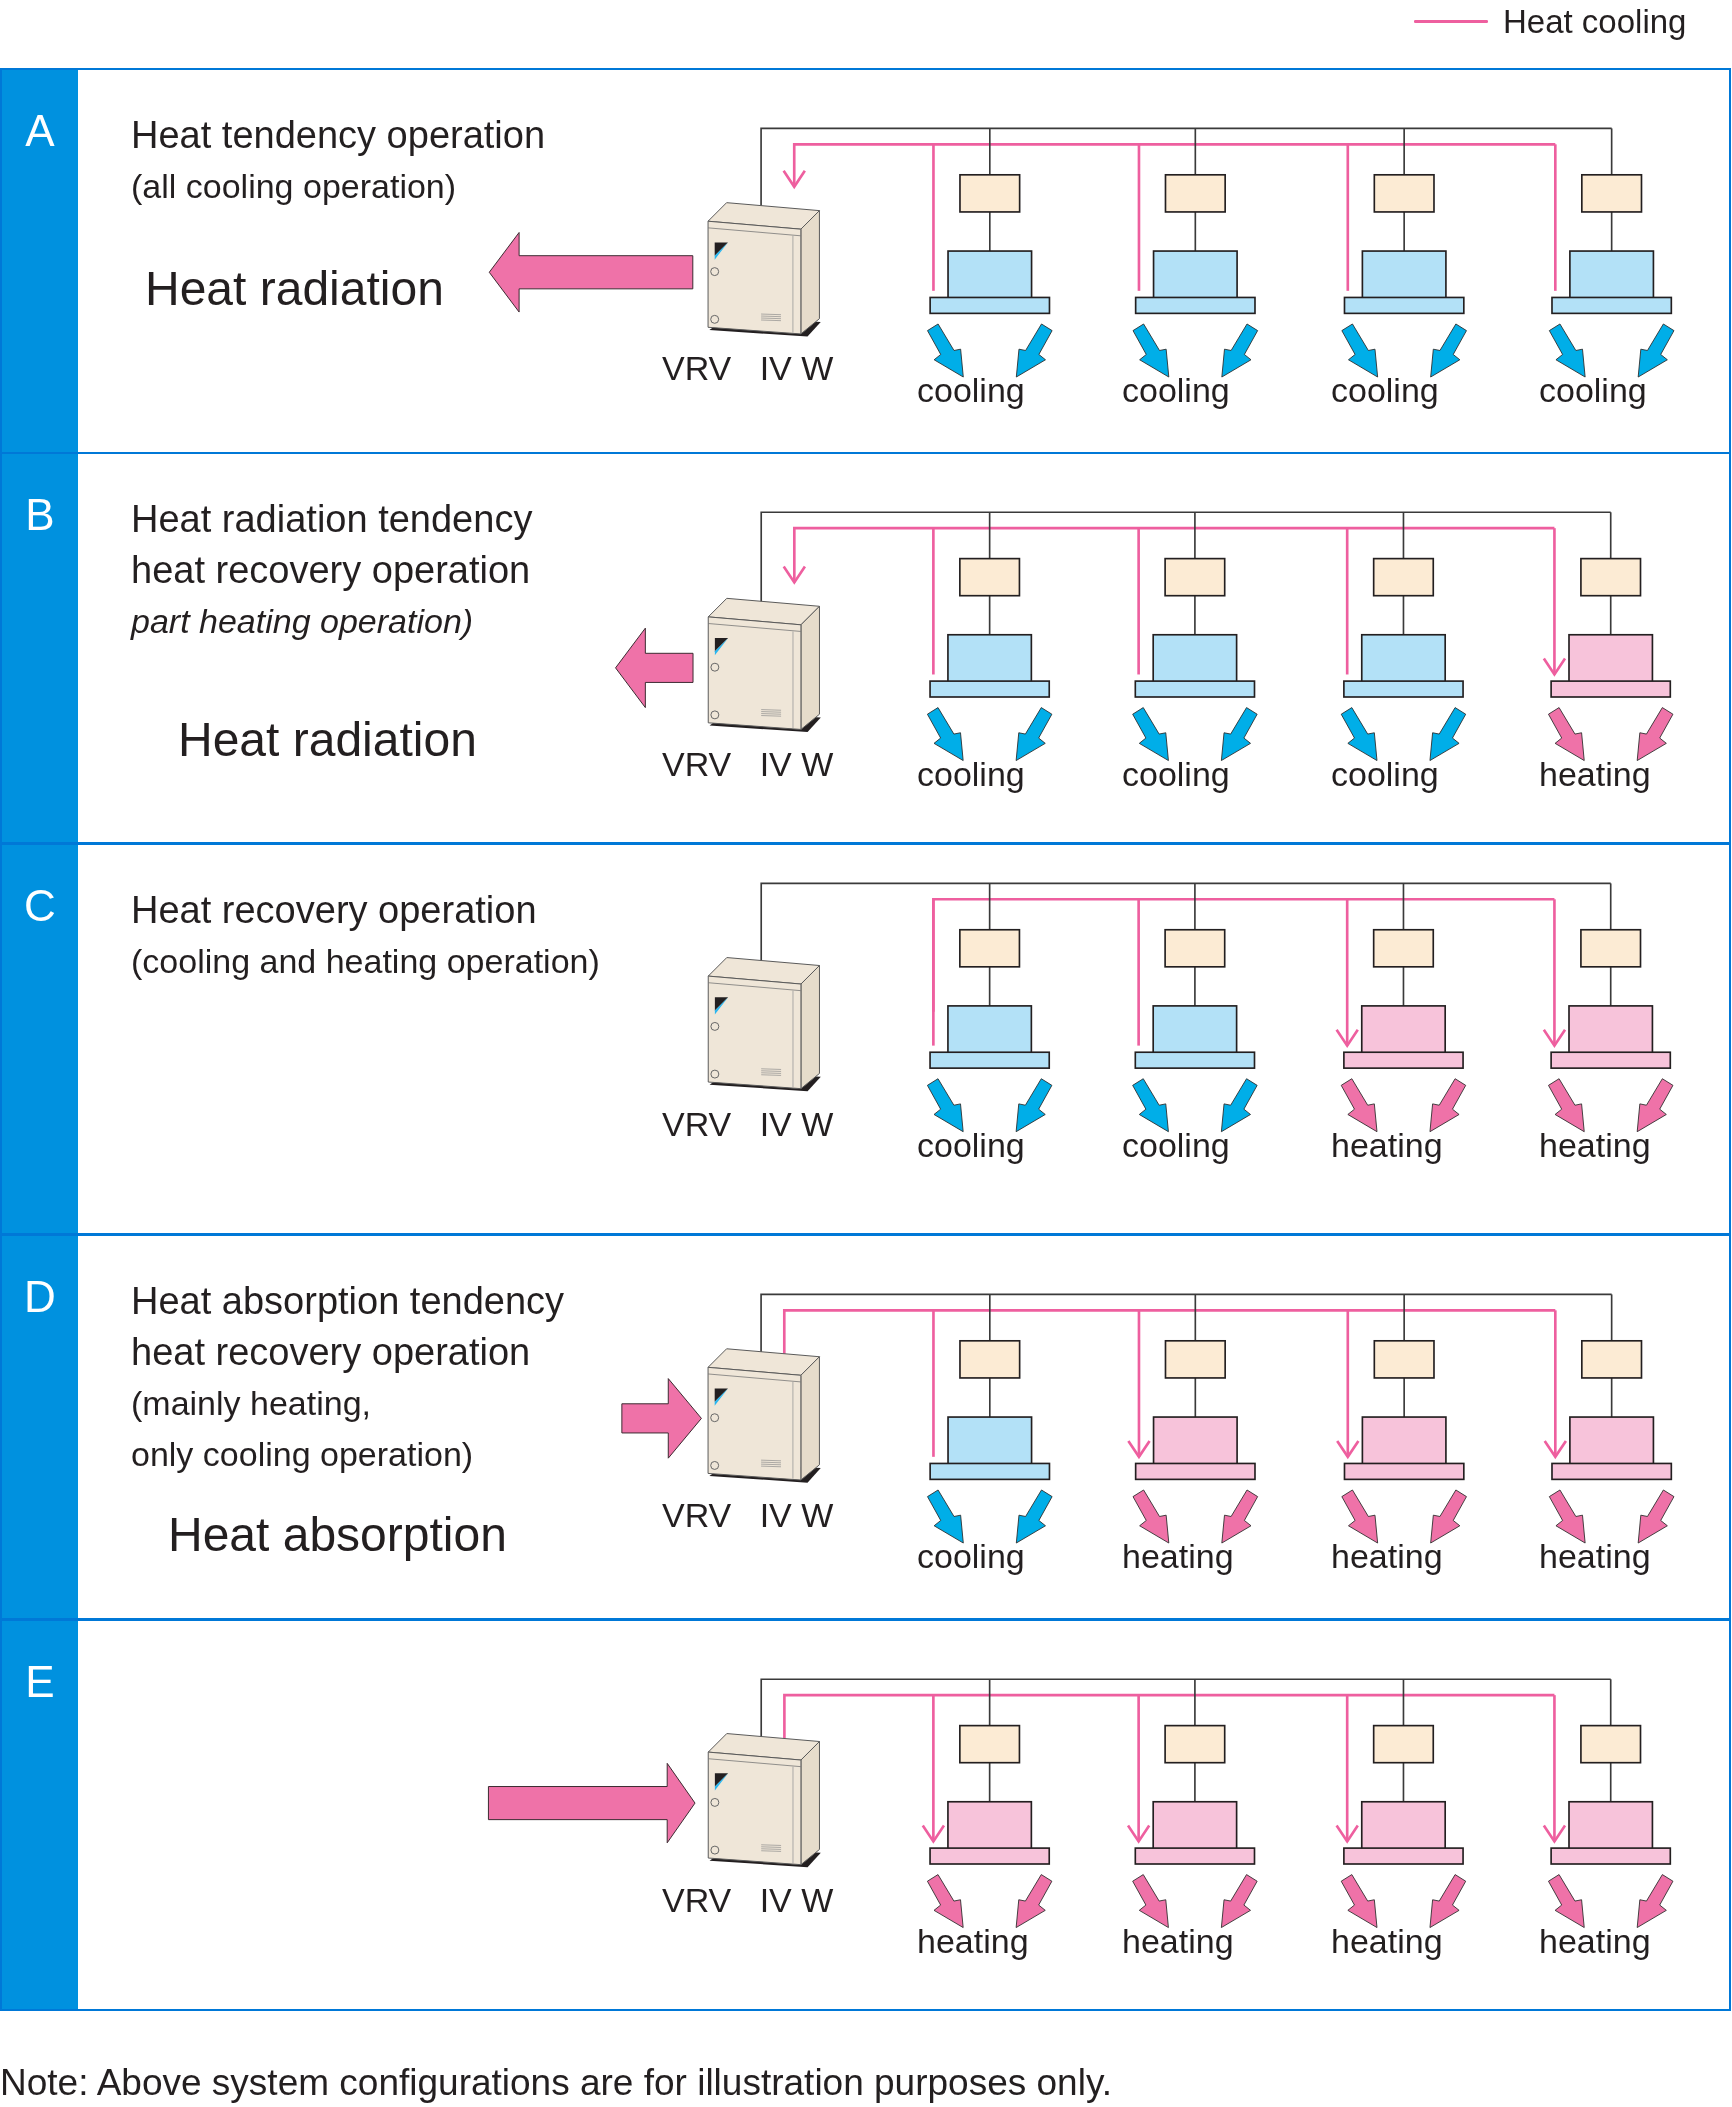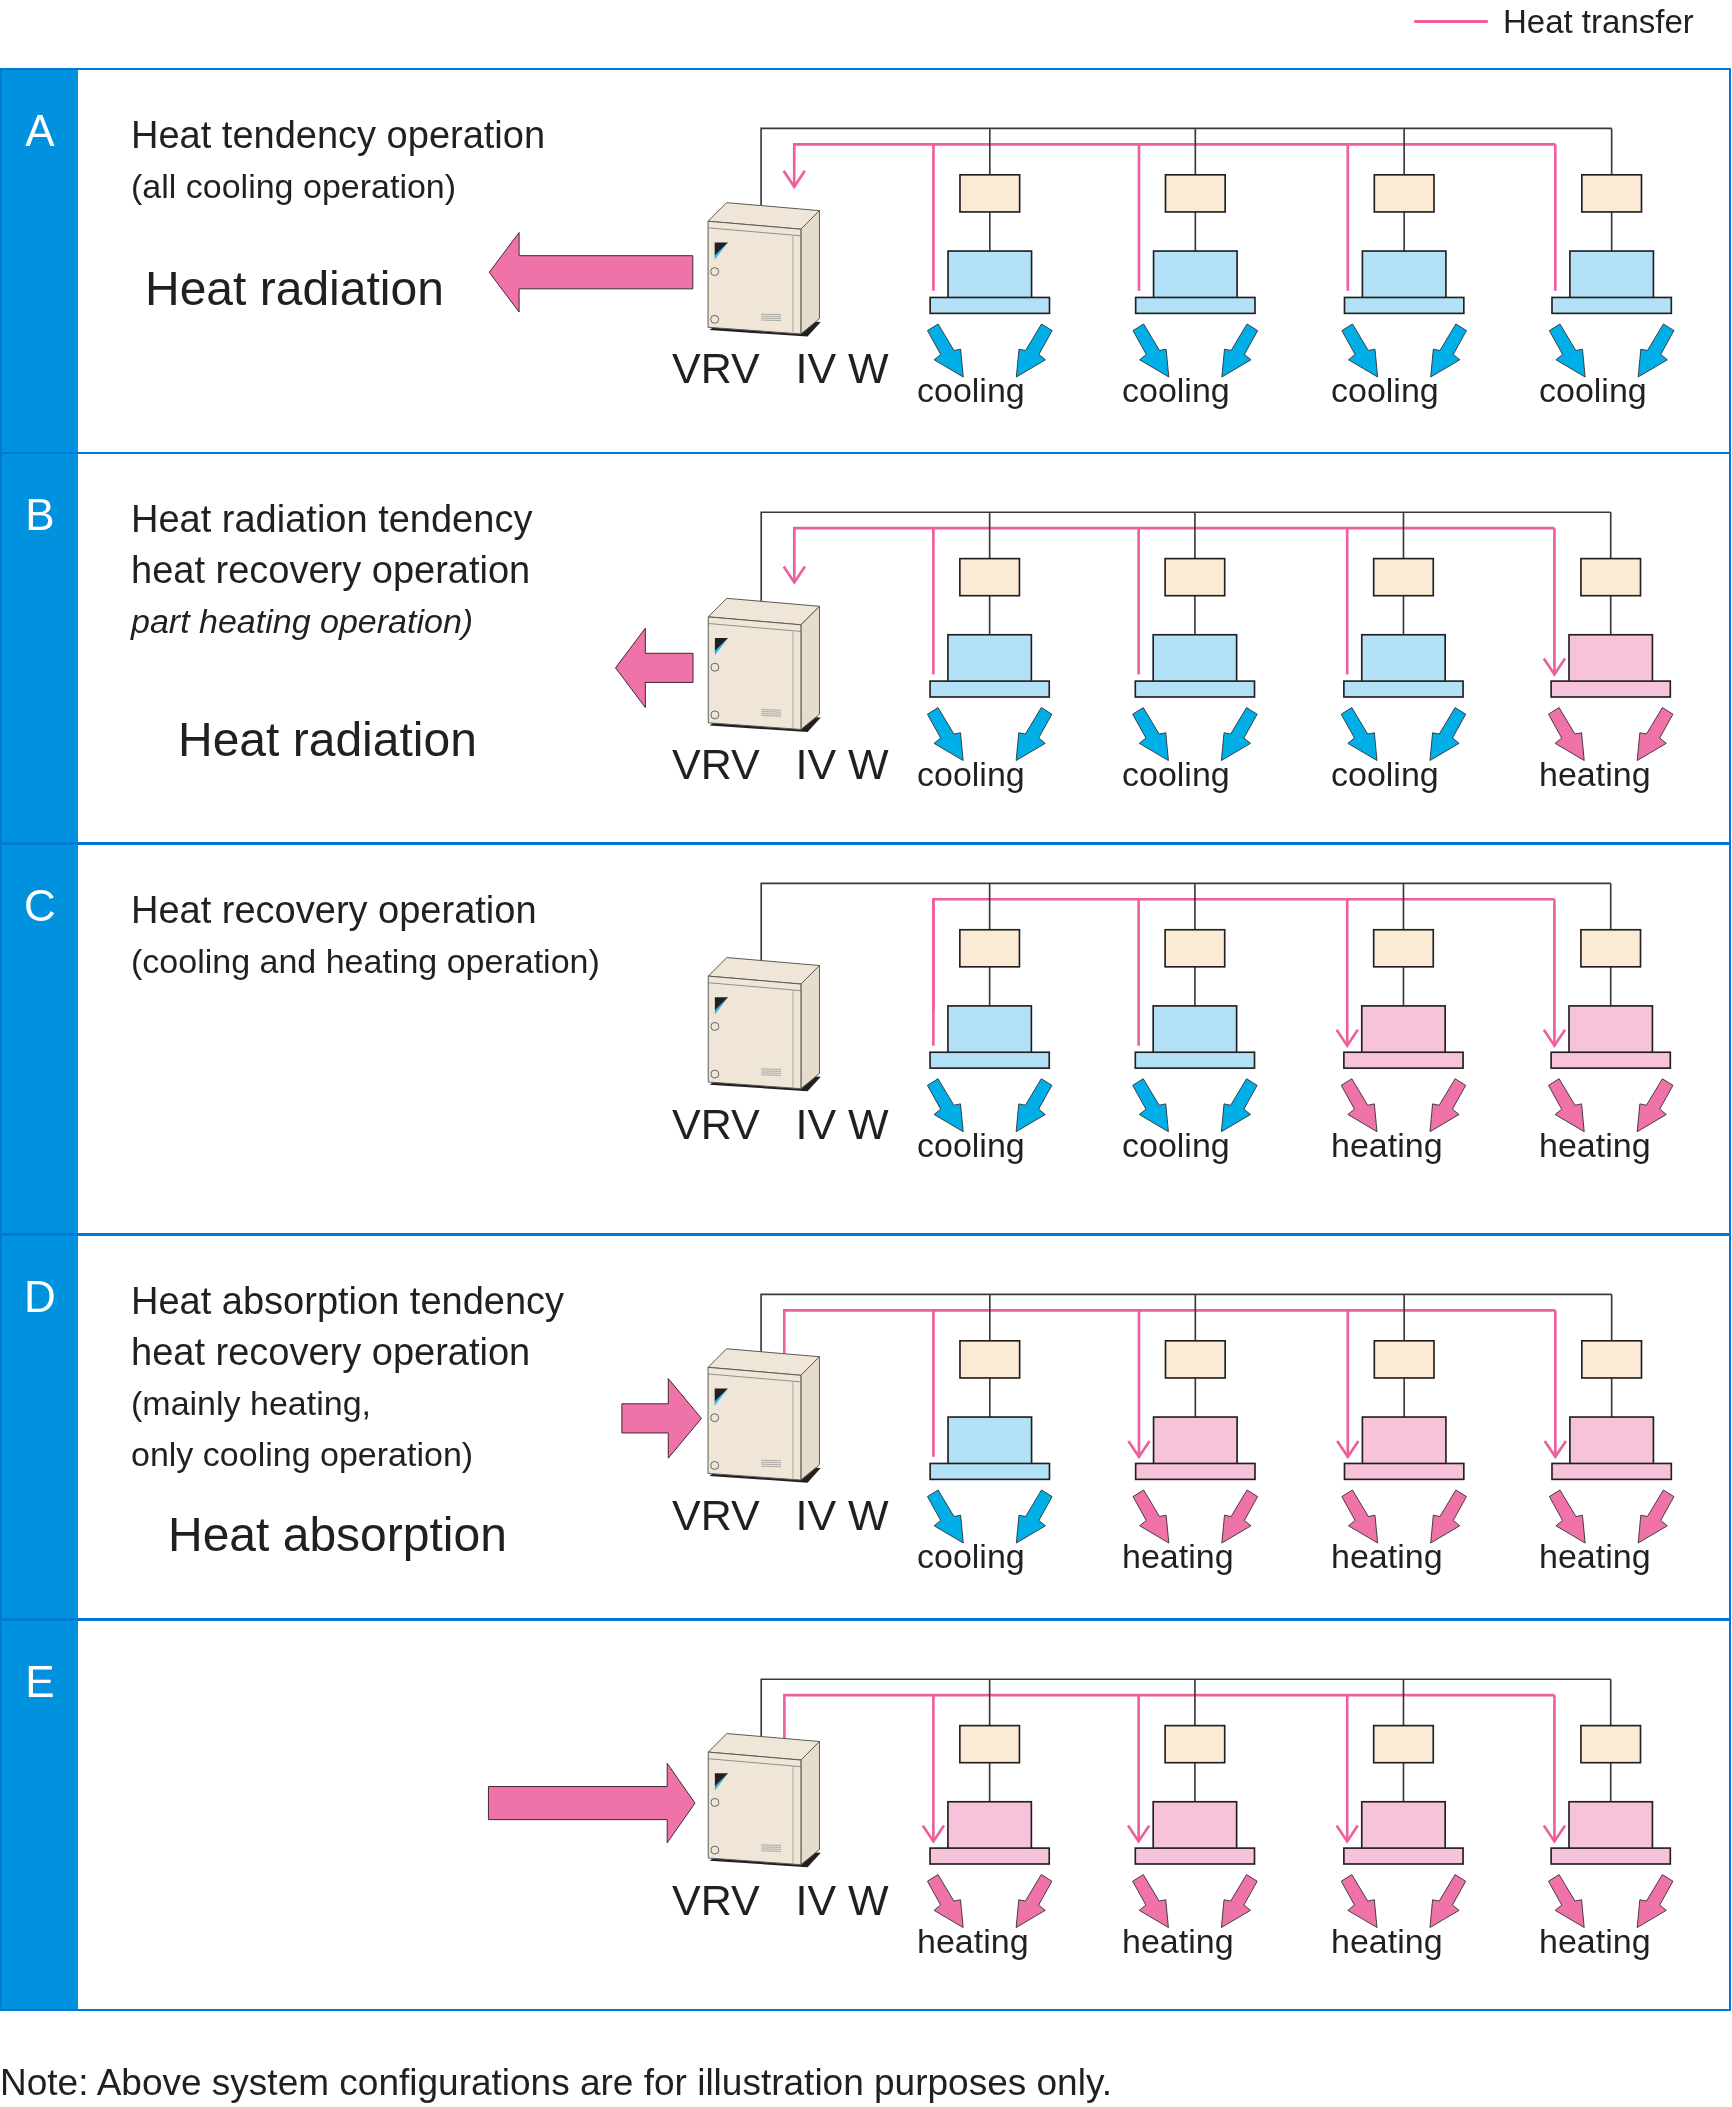--- a/index.html
+++ b/index.html
@@ -7,31 +7,31 @@
          font-family: "Liberation Sans", "DejaVu Sans", sans-serif; color: #231f20; }
   .legend { position: absolute; top: 0; right: 0; height: 60px; width: 464px; }
   .legend-line { position: absolute; left: 146px; top: 20px; width: 74px; height: 2.7px; background: #ee5f9f; border-radius: 1.3px; }
   .legend-label { position: absolute; left: 235px; top: 2.7px; font-size: 33px; line-height: 37px; }
   .panel { position: absolute; left: 0; width: 1731px; border: 2px solid #0078d7; box-sizing: border-box; background: #fff; }
   .panel-tab { position: absolute; left: 0; top: 0; bottom: 0; width: 76px; background: #0091df; }
   .panel-letter { position: absolute; left: 0; width: 76px; top: 38px; text-align: center; color: #fff; font-size: 44px; line-height: 46px; }
   .title-block { position: absolute; left: 129px; top: 40px; font-size: 38px; line-height: 51px; }
   .title-block .t { display: block; white-space: nowrap; }
   .big-label { position: absolute; font-size: 48px; line-height: 53px; white-space: nowrap; }
-  .unit-label { position: absolute; font-size: 43px; line-height: 40px; white-space: nowrap; margin-left: 10px; }
+  .unit-label { position: absolute; font-size: 34px; line-height: 40px; white-space: nowrap; }
   .mode-label { position: absolute; font-size: 34px; line-height: 40px; white-space: nowrap; text-align: left; width: 146px; }
   svg.diagram { position: absolute; left: 0; top: 0; }
   .note { position: absolute; left: 0; top: 2062px; font-size: 37px; line-height: 42px; white-space: nowrap; }
 </style>
 </head>
 <body>
 
 <div class="legend">
   <div class="legend-line"></div>
-  <div class="legend-label">Heat transfer</div>
+  <div class="legend-label">Heat cooling</div>
 </div>
 
 <div id="panels">
     <div class="panel" style="top: 68px; height: 386px;">
       <div class="panel-tab">
         <div class="panel-letter">A</div>
       </div>
       <div class="title-block">
         <span class="t">Heat tendency operation</span>
         <span class="t" style="font-size: 34px;">(all cooling operation)</span>

